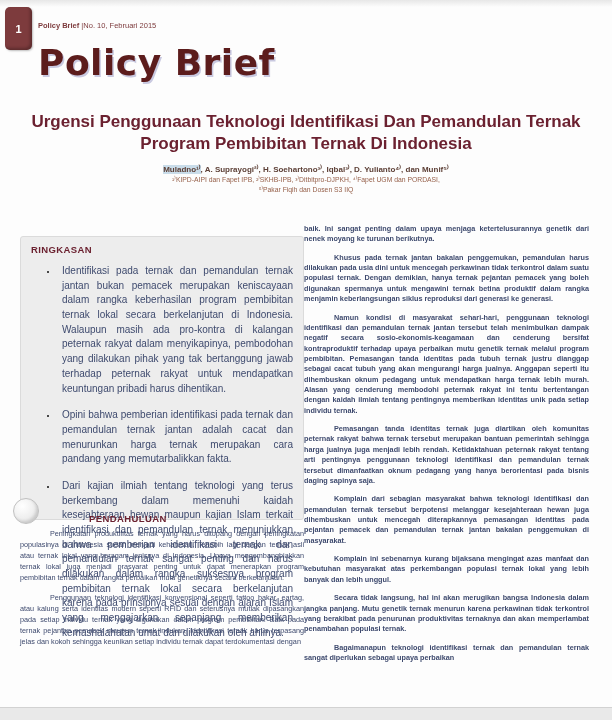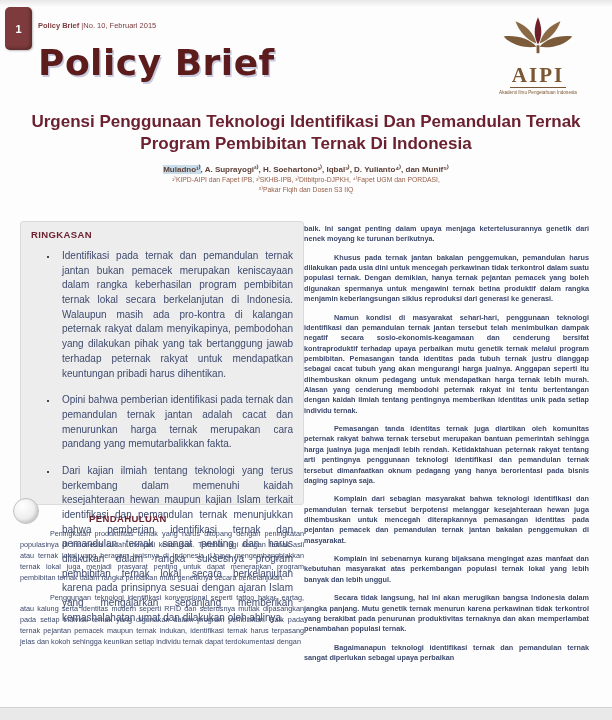--- a/index.html
+++ b/index.html
@@ -70,21 +70,21 @@
 
   .issue-bar {
     position:absolute; left:13px; right:13px; top:206px; height:15px;
     background:#76242e; border-bottom:2px solid #5a1a22;
     display:flex; justify-content:space-between; align-items:center;
     padding:0 6px; color:#f0dcda; font-size:7.5px; font-weight:bold;
   }
 
   
   .summary-box {
-    position:absolute; left:20px; top:221px; width:284px; height:284px;
+    position:absolute; left:20px; top:236px; width:284px; height:284px;
     background:#ededed; border:1px solid #dbdbdb; border-radius:3px;
     padding:7px 10px 6px 10px;
   }
   .summary-heading {
     font-size:9.5px; font-weight:bold; color:#6b2130; letter-spacing:.4px;
     margin-bottom:9px;
   }
   .summary-box ul { list-style:disc; padding-left:27px; }
   .summary-box li {
     font-size:10px; line-height:1.47; color:#3e4a6e; text-align:justify;
@@ -128,34 +128,20 @@
   <div class="tab">
     <span>1</span>
   </div>
 
   <div class="header-meta">
     <span class="hm-bold">Policy Brief</span><span> |No. 10, Februari 2015</span>
   </div>
 
   <div class="masthead">Policy Brief</div>
 
-  <div class="logo">
-    <span>
-      <svg width="72" height="52" viewBox="0 0 90 64">
-        <path d="M45 1 C39.5 14 39.5 25 45 35 C50.5 25 50.5 14 45 1 Z" fill="#6e1f2a"></path>
-        <path d="M43 34 C31 29 21 19 17 6 C30 11 40 21 43 34 Z" fill="#8a6a45"></path>
-        <path d="M47 34 C59 29 69 19 73 6 C60 11 50 21 47 34 Z" fill="#8a6a45"></path>
-        <path d="M43 38 C28 40 12 36 2 25 C18 23 35 28 43 38 Z" fill="#7c5b3a"></path>
-        <path d="M47 38 C62 40 78 36 88 25 C72 23 55 28 47 38 Z" fill="#7c5b3a"></path>
-        <rect x="43.2" y="36" width="3.6" height="10" fill="#7c5b3a"></rect>
-      </svg>
-    </span>
-    <div class="logo-text">AIPI</div>
-    <div class="logo-caption">Akademi Ilmu Pengetahuan Indonesia</div>
-  </div>
 
   <div class="article-title">Urgensi Penggunaan Teknologi Identifikasi Dan Pemandulan Ternak Program Pembibitan Ternak Di Indonesia</div>
 
   <div class="authors">
     <span class="hl">Muladno¹⁾</span><span>, A. Suprayogi²⁾, H. Soehartono³⁾, Iqbal³⁾, D. Yulianto⁴⁾, dan Munif⁵⁾</span>
   </div>
   <div class="affil1">¹⁾KIPD-AIPI dan Fapet IPB, ²⁾SKHB-IPB, ³⁾Ditbitpro-DJPKH, ⁴⁾Fapet UGM dan PORDASI,</div>
   <div class="affil2">⁵⁾Pakar Fiqih dan Dosen S3 IIQ</div>
 
 

